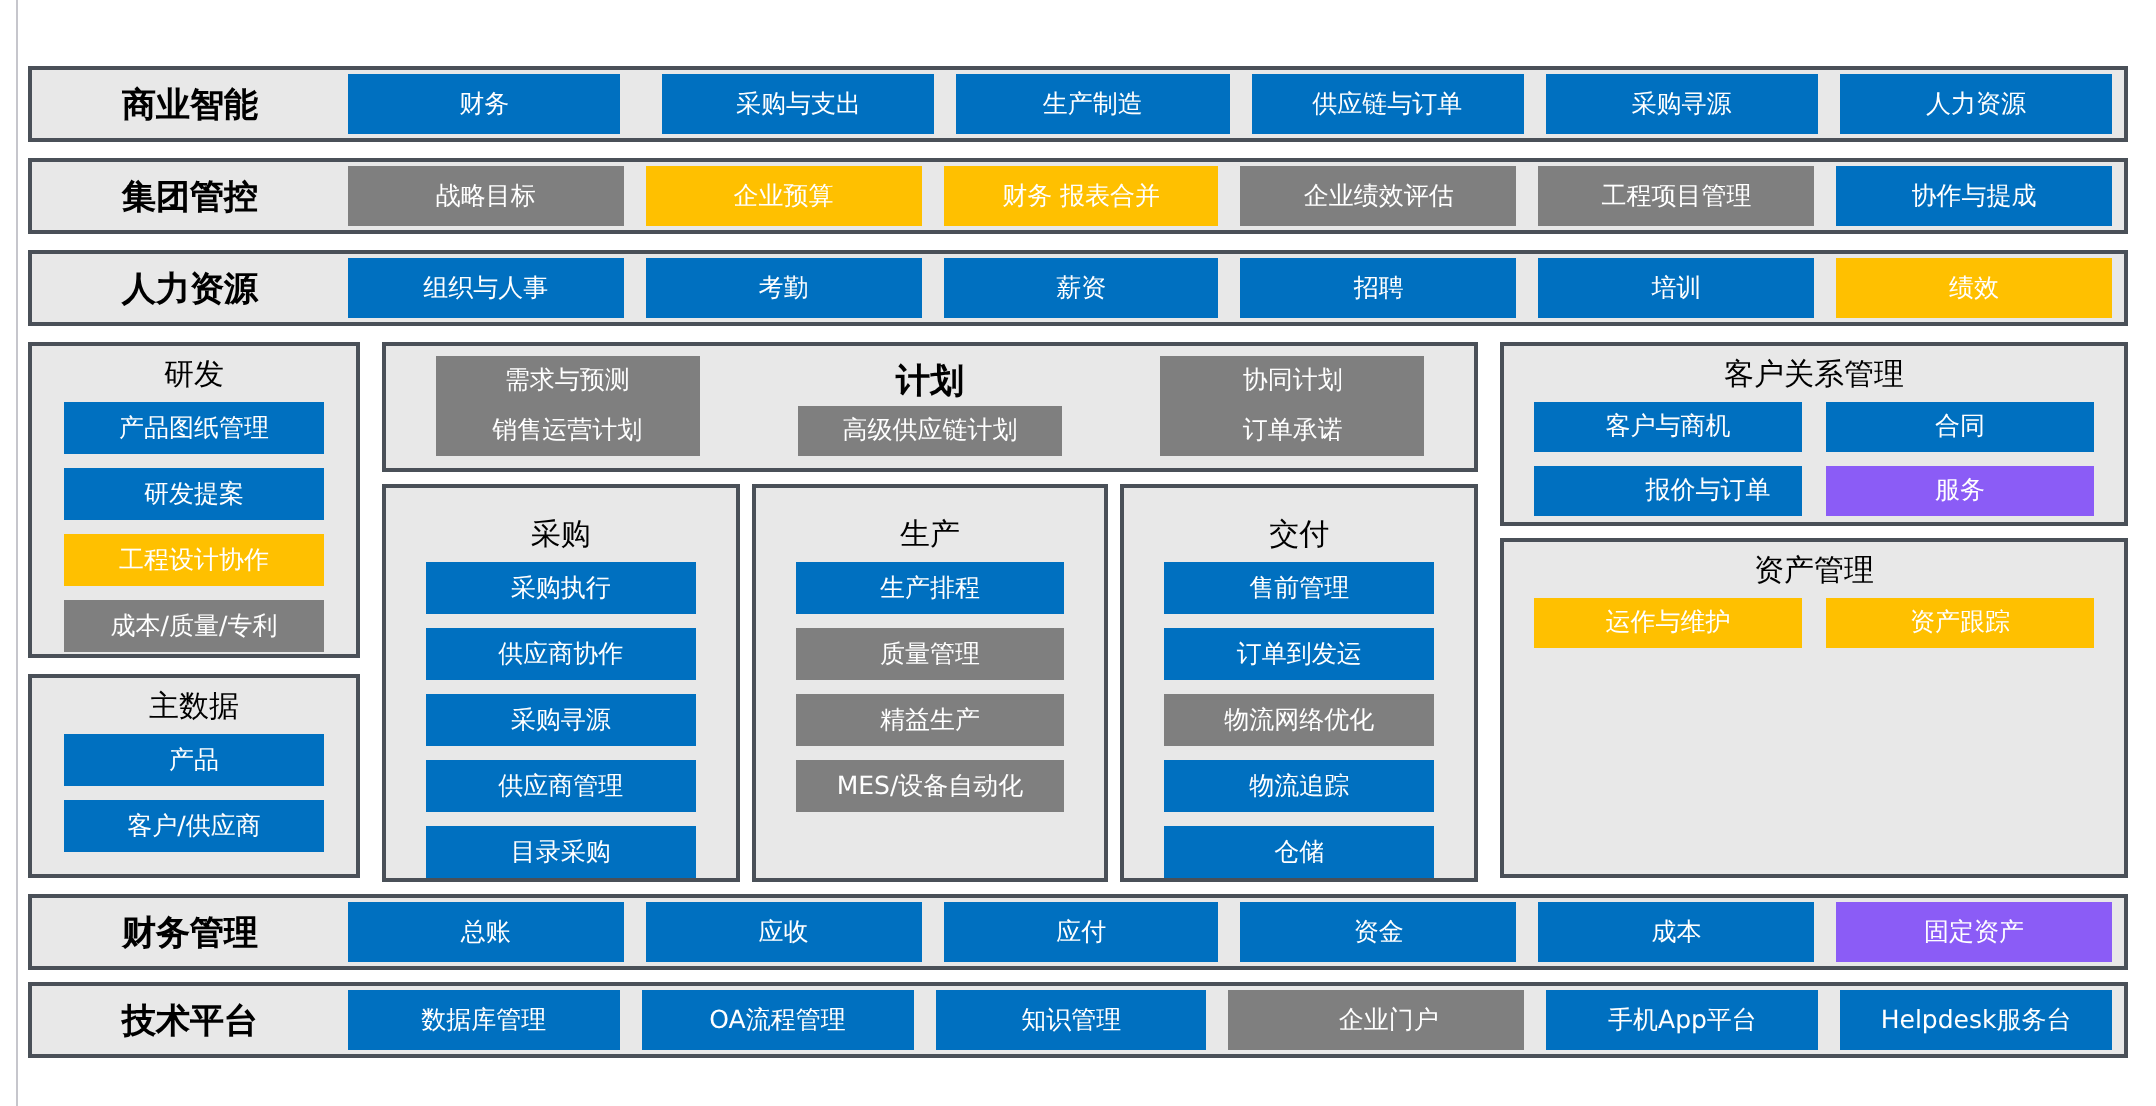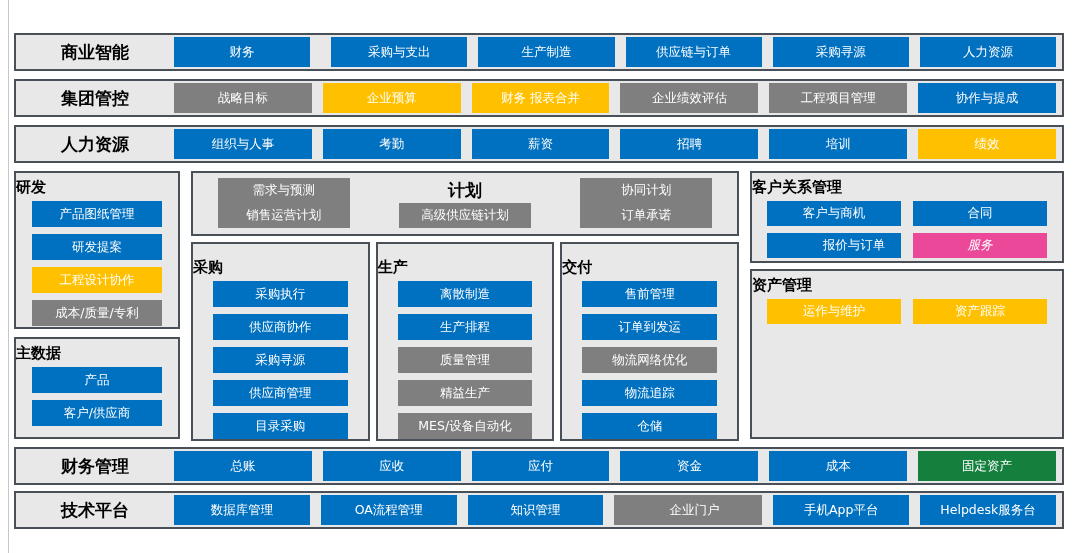--- a/index.html
+++ b/index.html
@@ -9,21 +9,21 @@
   .canvas{position:absolute;left:14px;top:33px;width:1050px;}
   .band{box-sizing:border-box;border:2px solid #4a5058;background:#e8e8e8;height:38px;
         display:flex;align-items:center;margin-bottom:8px;padding-right:6px;}
   .band-label{flex:0 0 158px;text-align:center;font-weight:bold;font-size:17px;color:#000;}
   .band-btns{flex:1;display:flex;gap:11px;}
   .band-btns .btn{flex:1;}
   .btn{height:30px;display:flex;align-items:center;justify-content:center;
        color:#fff;font-size:12.5px;cursor:pointer;white-space:nowrap;overflow:hidden;}
   .middle{display:flex;gap:11px;height:268px;margin-bottom:8px;}
   .box{box-sizing:border-box;border:2px solid #4a5058;background:#e8e8e8;}
-  .box-title{font-weight:bold;font-size:15px;color:#000;padding:5px 0 4px;}
+  .box-title{text-align:center;font-weight:normal;font-size:15px;color:#000;padding:5px 0 4px;}
   .col-left{flex:0 0 166px;display:flex;flex-direction:column;gap:8px;}
   .box-rnd{height:158px;}
   .box-master{flex:1;}
   .stack{display:flex;flex-direction:column;gap:7px;align-items:center;}
   .stack .btn{width:calc(100% - 32px);height:26px;}
   .col-center{flex:1;display:flex;flex-direction:column;gap:6px;}
   .box-plan{height:70px;display:grid;grid-template-columns:1fr 1fr 1fr;grid-template-rows:1fr 1fr;
             align-items:center;justify-items:center;padding:5px 0 6px;}
   .plan-title{font-weight:bold;font-size:17px;color:#000;align-self:center;}
   .plan-btn{width:132px;height:25px;}
@@ -118,21 +118,20 @@
               <div class="btn" style="background: rgb(0, 112, 192);">采购执行</div>
               <div class="btn" style="background: rgb(0, 112, 192);">供应商协作</div>
               <div class="btn" style="background: rgb(0, 112, 192);">采购寻源</div>
               <div class="btn" style="background: rgb(0, 112, 192);">供应商管理</div>
               <div class="btn" style="background: rgb(0, 112, 192);">目录采购</div>
             </div>
           </div>
           <div class="box flow-box">
             <div class="box-title">生产</div>
             <div class="stack">
-              <div class="btn" style="background: rgb(0, 112, 192);">离散制造</div>
               <div class="btn" style="background: rgb(0, 112, 192);">生产排程</div>
               <div class="btn" style="background: rgb(127, 127, 127);">质量管理</div>
               <div class="btn" style="background: rgb(127, 127, 127);">精益生产</div>
               <div class="btn" style="background: rgb(127, 127, 127);">MES/设备自动化</div>
             </div>
           </div>
           <div class="box flow-box">
             <div class="box-title">交付</div>
             <div class="stack">
               <div class="btn" style="background: rgb(0, 112, 192);">售前管理</div>
@@ -145,21 +144,21 @@
         </div>
       </div>
 
       <div class="col-right">
         <div class="box box-crm">
           <div class="box-title">客户关系管理</div>
           <div class="grid2">
             <div class="btn" style="background: rgb(0, 112, 192);">客户与商机</div>
             <div class="btn" style="background: rgb(0, 112, 192);">合同</div>
             <div class="btn" style="background: rgb(0, 112, 192); padding-left: 40px;">报价与订单</div>
-            <div class="btn" style="background: #ec4899; font-style: italic;">服务</div>
+            <div class="btn" style="background: #8b5cf6;">服务</div>
           </div>
         </div>
         <div class="box box-asset">
           <div class="box-title">资产管理</div>
           <div class="grid2">
             <div class="btn" style="background: rgb(255, 192, 0);">运作与维护</div>
             <div class="btn" style="background: rgb(255, 192, 0);">资产跟踪</div>
           </div>
         </div>
       </div>
@@ -167,21 +166,21 @@
     </div>
 
     <div class="band" style="margin-bottom:6px;">
       <div class="band-label">财务管理</div>
       <div class="band-btns">
         <div class="btn" style="background: rgb(0, 112, 192);">总账</div>
         <div class="btn" style="background: rgb(0, 112, 192);">应收</div>
         <div class="btn" style="background: rgb(0, 112, 192);">应付</div>
         <div class="btn" style="background: rgb(0, 112, 192);">资金</div>
         <div class="btn" style="background: rgb(0, 112, 192);">成本</div>
-        <div class="btn" style="background: #15803d;">固定资产</div>
+        <div class="btn" style="background: #8b5cf6;">固定资产</div>
       </div>
     </div>
 
     <div class="band" style="margin-bottom:0;">
       <div class="band-label">技术平台</div>
       <div class="band-btns">
         <div class="btn" style="background: rgb(0, 112, 192);">数据库管理</div>
         <div class="btn" style="background: rgb(0, 112, 192);">OA流程管理</div>
         <div class="btn" style="background: rgb(0, 112, 192);">知识管理</div>
         <div class="btn" style="background: rgb(127, 127, 127); padding-left: 12px;">企业门户</div>

